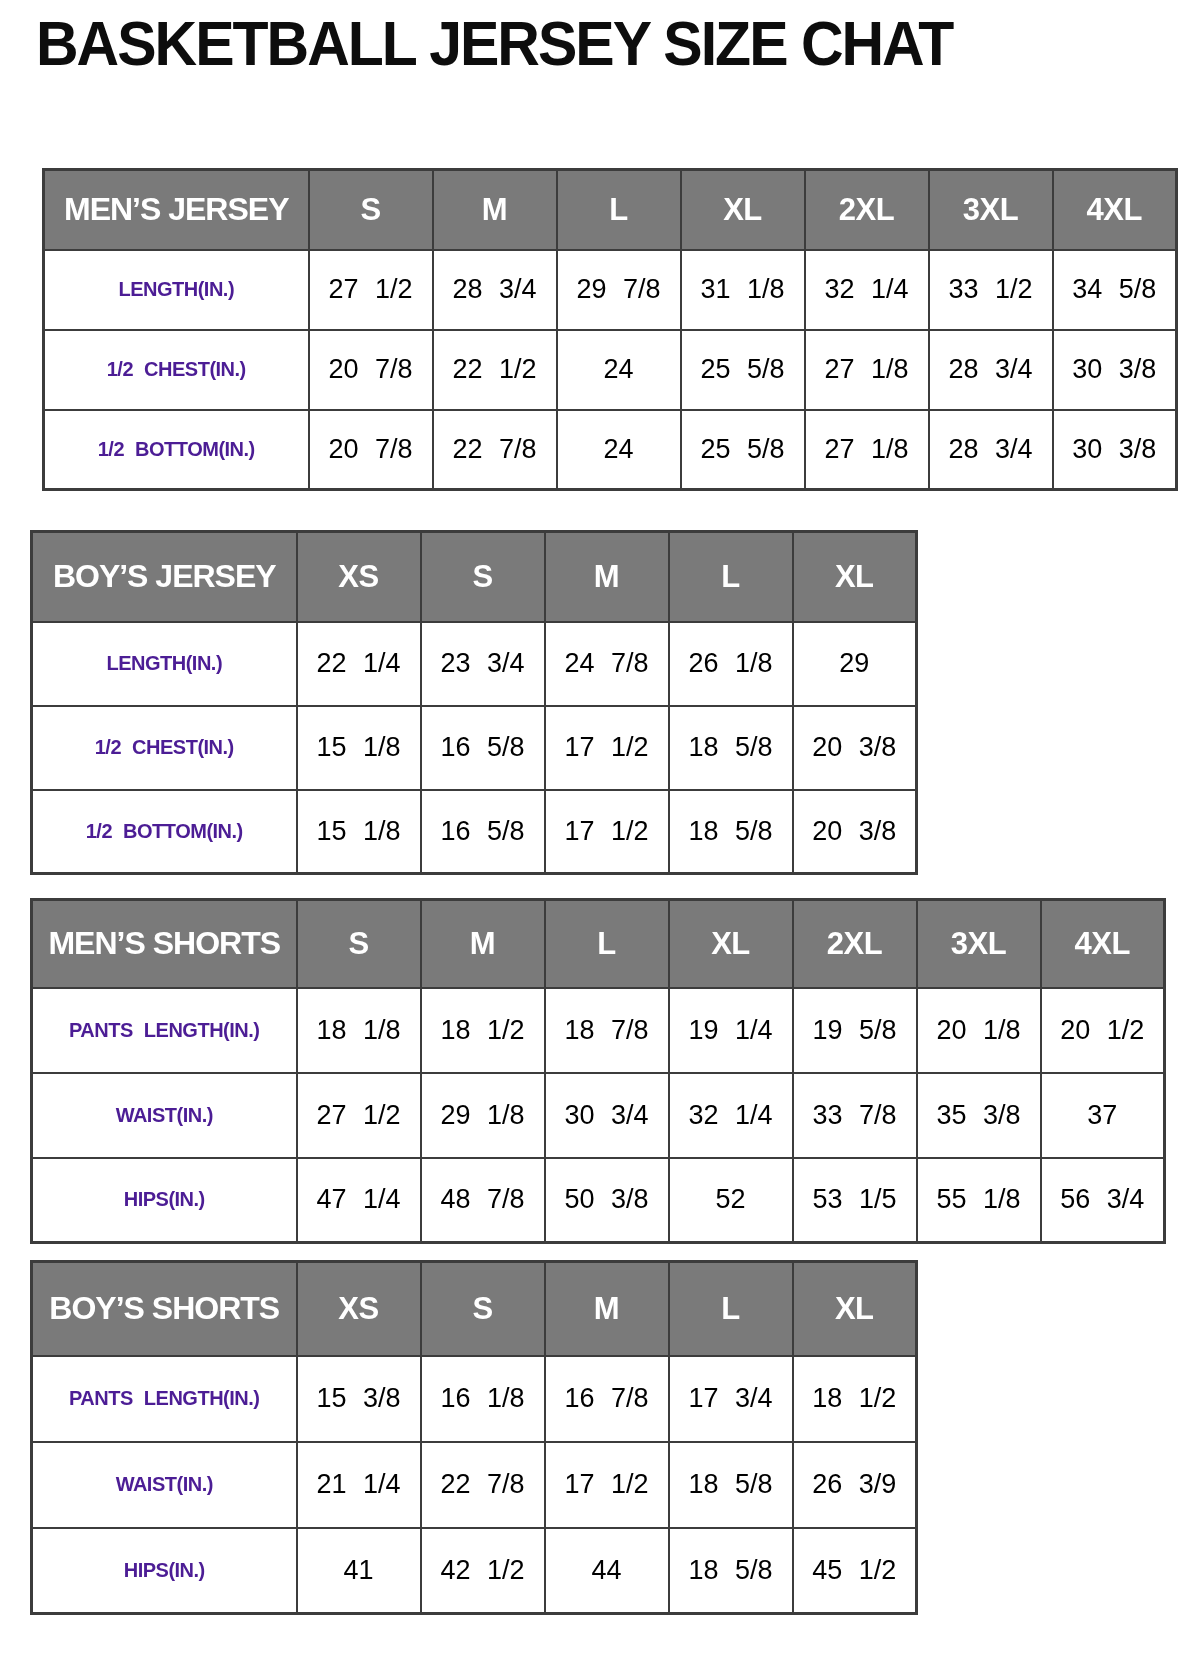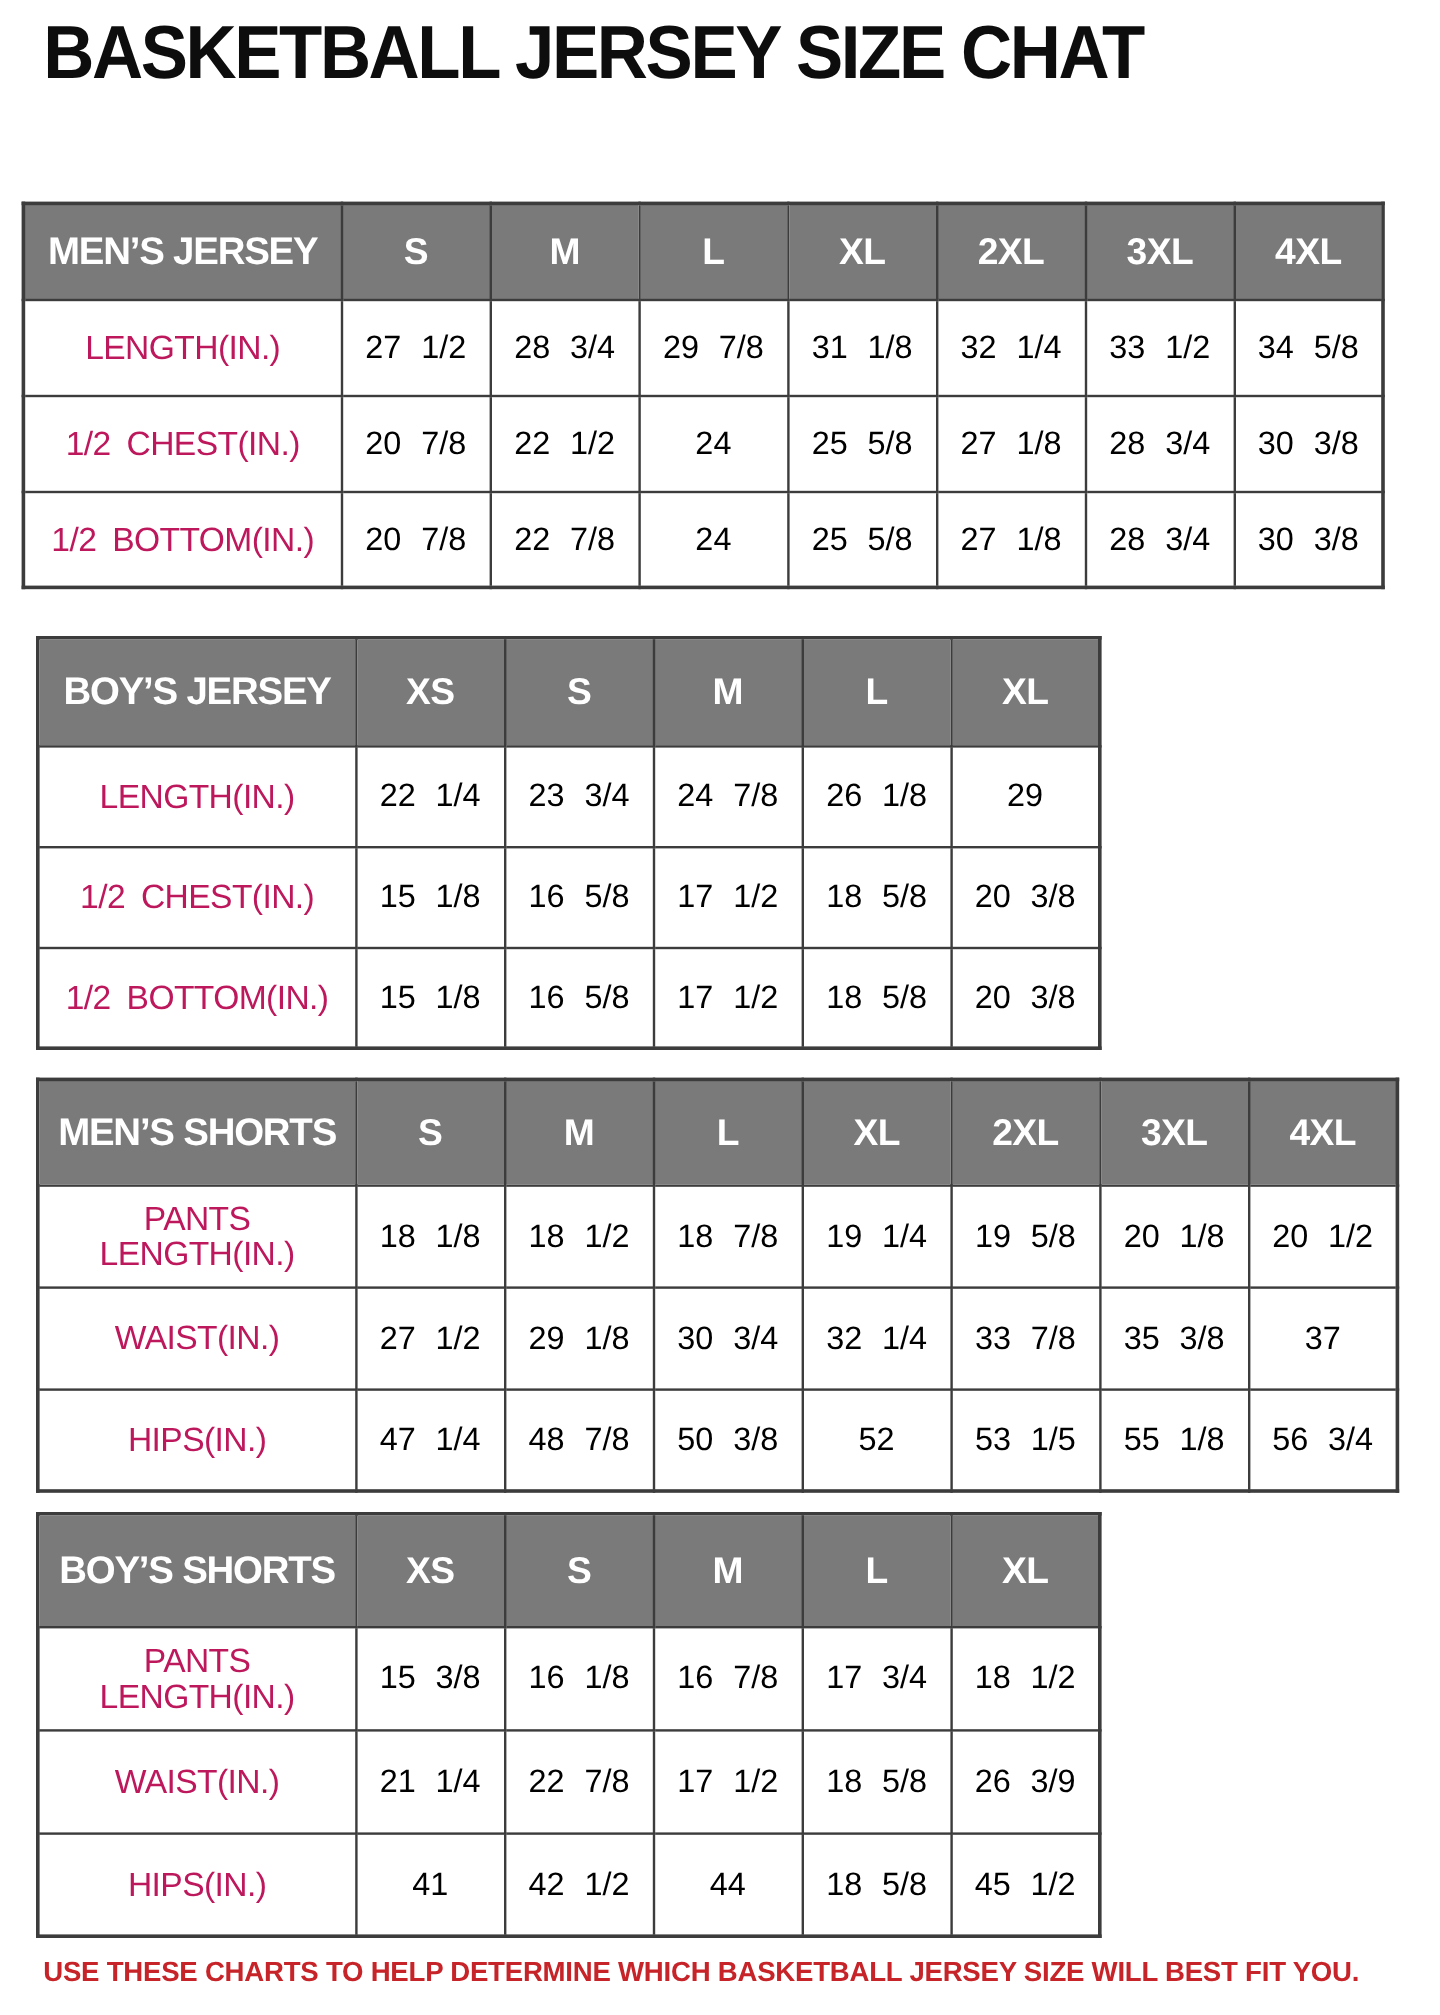--- a/index.html
+++ b/index.html
@@ -64,35 +64,35 @@
     font-size:31px;
     font-weight:bold;
     letter-spacing:-0.5px;
   }
   .size-table thead th.corner{
     font-size:32px;
     letter-spacing:-1px;
   }
   .size-table tbody th{
     background:#ffffff;
-    color:#be185d;
-    font-size:28px;
-    font-weight:normal;
+    color:#4c1d95;
+    font-size:20px;
+    font-weight:bold;
     letter-spacing:-0.5px;
     word-spacing:6px;
     line-height:1.05;
   }
   .size-table tbody td{
     background:#ffffff;
     color:#000000;
     font-size:27px;
     font-weight:normal;
     word-spacing:9px;
   }
-  .t1{left:18px; top:168px;}
+  .t1{left:42px; top:168px;}
   .t2{left:30px; top:530px;}
   .t3{left:30px; top:898px;border-radius:22px;}
   .t4{left:30px; top:1260px;}
   .t1 thead tr{height:80px;}  .t1 tbody tr{height:80px;}
   .t2 thead tr{height:90px;}  .t2 tbody tr{height:84px;}
   .t3 thead tr{height:88px;}  .t3 tbody tr{height:85px;}
   .t4 thead tr{height:94px;}  .t4 tbody tr{height:86px;}
 </style>
 </head>
 <body>
@@ -306,14 +306,13 @@
             <td>41</td>
             <td>42 1/2</td>
             <td>44</td>
             <td>18 5/8</td>
             <td>45 1/2</td>
           </tr>
         </tbody>
       </table>
     </div>
 
-  <p class="footer-note">USE THESE CHARTS TO HELP DETERMINE WHICH BASKETBALL JERSEY SIZE WILL BEST FIT YOU.</p>
 </div>
 
 </body></html>

